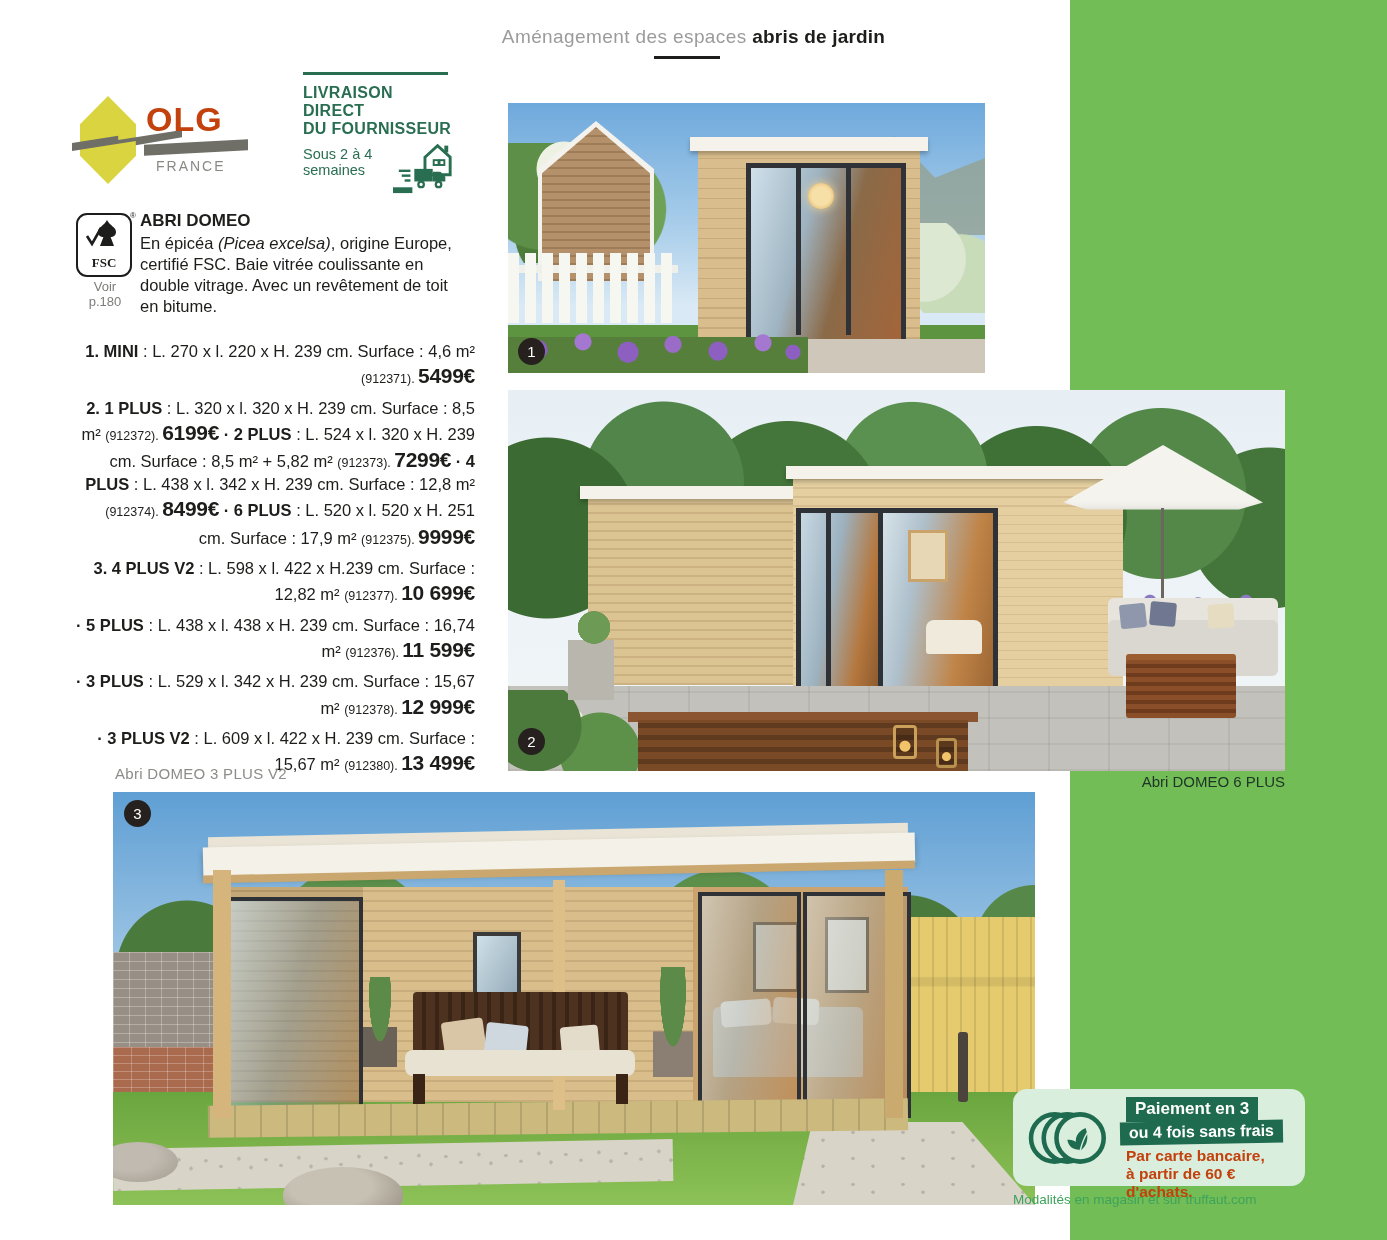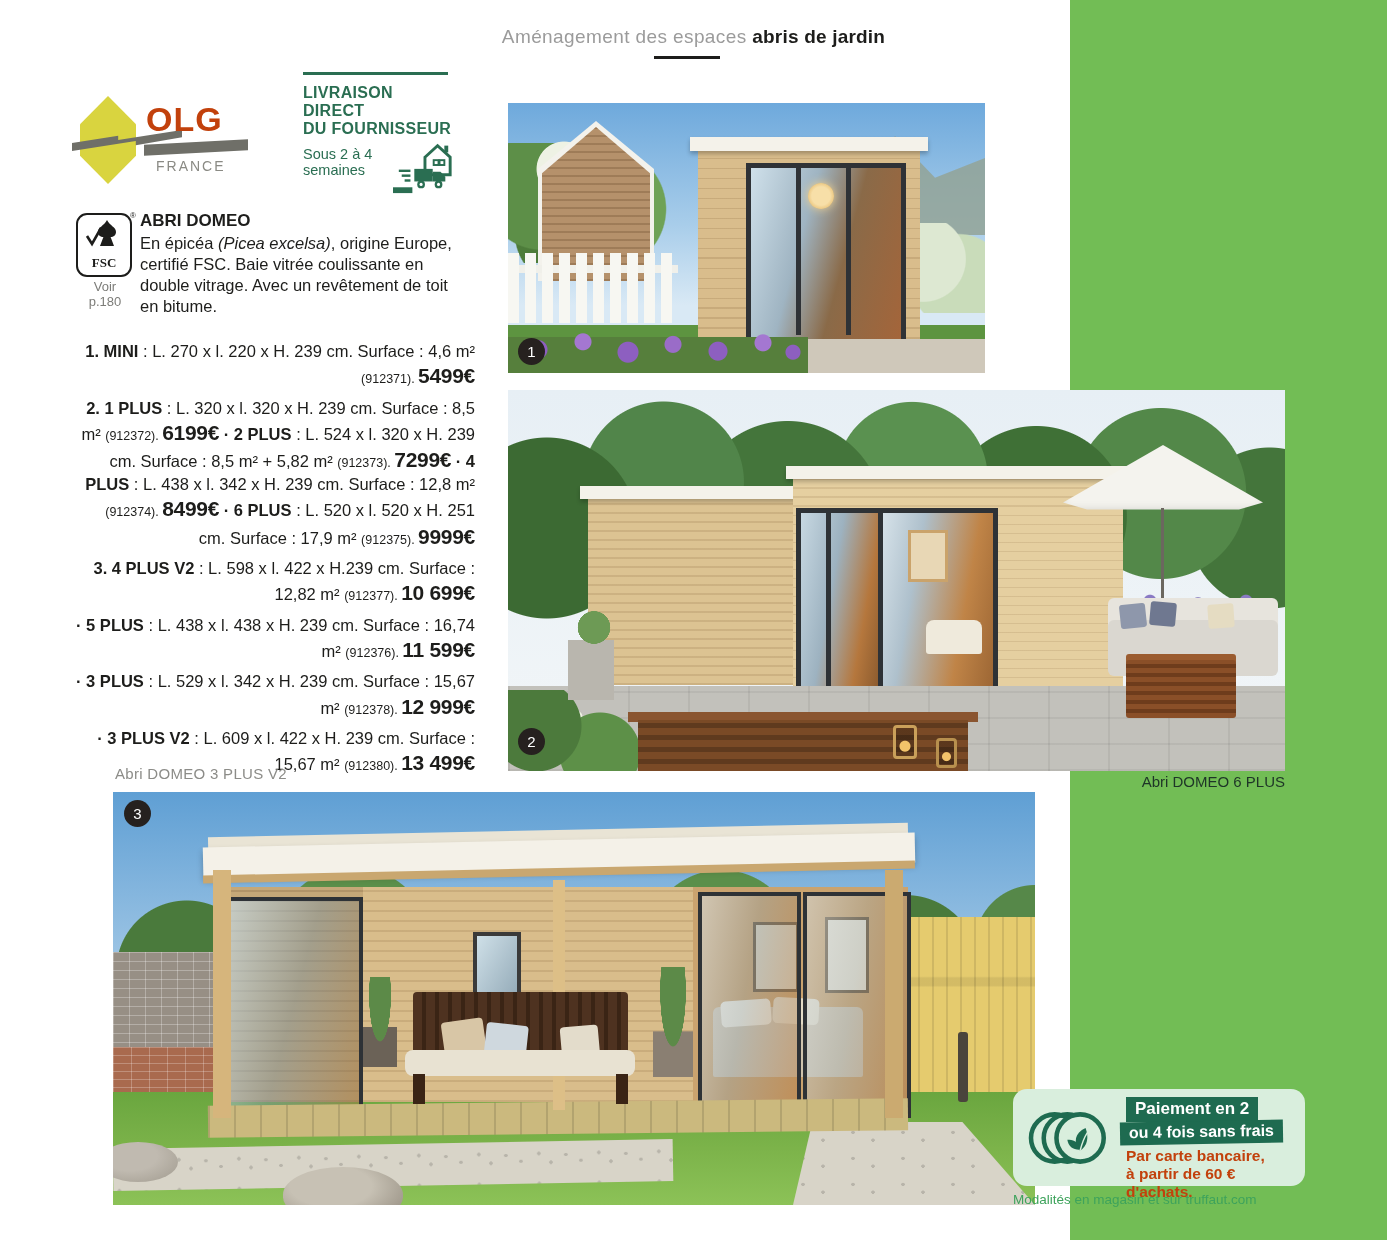--- a/index.html
+++ b/index.html
@@ -345,21 +345,21 @@
 
   <div class="abs paybox">
     <svg width="88" height="80" viewBox="0 0 96 88">
       <circle cx="30" cy="44" r="26" fill="none" stroke="#1e6b50" stroke-width="5"></circle>
       <circle cx="44" cy="44" r="26" fill="none" stroke="#1e6b50" stroke-width="5"></circle>
       <circle cx="58" cy="44" r="26" fill="#d9eedd" stroke="#1e6b50" stroke-width="5"></circle>
       <path d="M58 58 C50 50 52 38 64 33 C68 43 66 53 58 58 Z" fill="#1e6b50"></path>
       <path d="M57 57 C57 49 51 45 44 46 C45 53 50 57 57 57 Z" fill="#1e6b50"></path>
       <path d="M58 58 C60 50 62 44 66 38" fill="none" stroke="#d9eedd" stroke-width="1.6"></path>
     </svg>
-    <div class="pay-band pay-b1">Paiement en 2</div>
+    <div class="pay-band pay-b1">Paiement en 3</div>
     <div class="pay-band pay-b2">ou 4 fois sans frais</div>
     <div class="pay-lines">
       <div>Par carte bancaire,</div>
       <div>à partir de 60 € d'achats.</div>
     </div>
   </div>
   <div class="abs paynote">Modalités en magasin et sur truffaut.com</div>
 
 </div>
 

